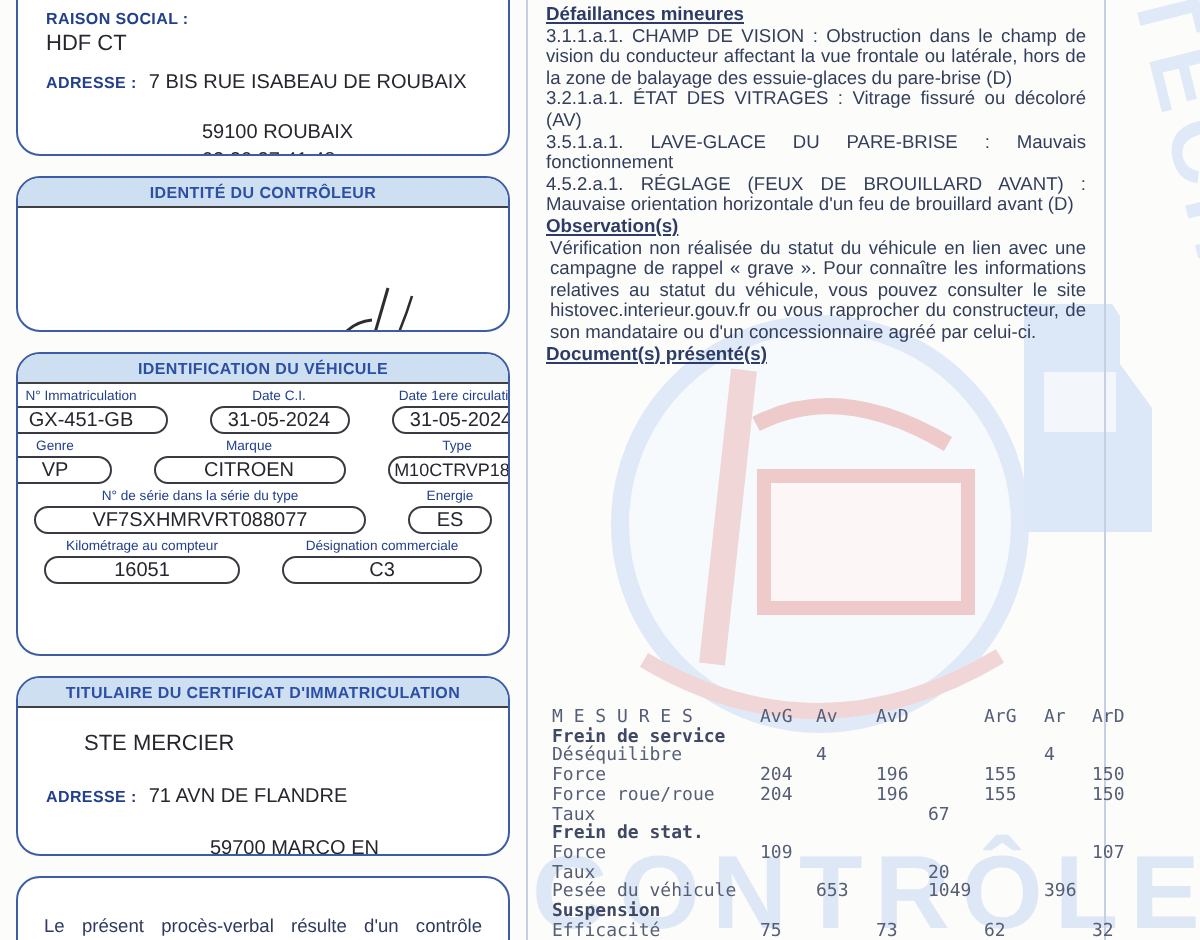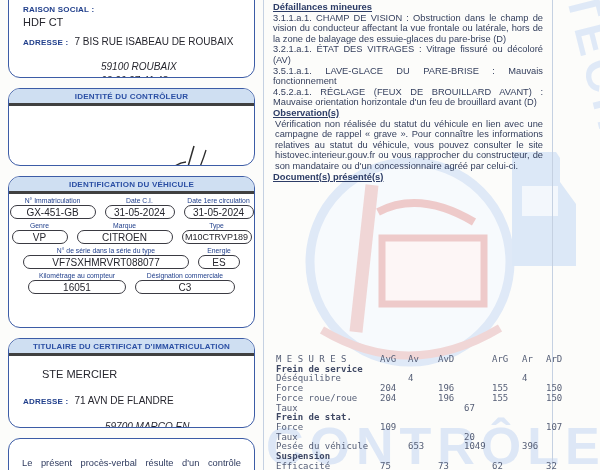--- a/index.html
+++ b/index.html
@@ -11,39 +11,39 @@
   }
   
   .col-left{position:absolute;left:8px;top:-36px;width:247px;}
   .box{
     border:1.6px solid #3c5ca6;border-radius:12px;background:#fff;
     margin-bottom:10px;position:relative;overflow:hidden;box-sizing:border-box;
   }
   .bhead{
     background:#cfdff2;color:#2b4fa4;font-size:8px;font-weight:bold;
     text-align:center;padding:3px 0 2px;letter-spacing:.2px;
-    border-bottom:3px solid #404040;
+    border-bottom:1px solid #404040;
   }
   .lbl-sm{font-size:8px;color:#22408c;font-weight:bold;letter-spacing:.2px;}
   .val-lg{font-size:11px;color:#26262e;}
   .val-md{font-size:10px;color:#26262e;}
   .box1{height:114px;padding:40px 14px 6px 14px;}
   .box1 .val-lg{margin:2px 0 3px;}
   .addr-row{margin-top:1px;}
   .addr-row .lbl-sm{margin-right:6px;margin-top:20px;}
-  .indent{margin-left:78px;margin-top:3px;font-style:italic;}
+  .indent{margin-left:78px;margin-top:3px;}
   .box2{height:78px;}
   .box2-body{padding:16px 14px 20px;position:relative;margin-top:44px;}
   .agr-row{margin-top:6px;}
   .agr-row .lbl-sm{margin-right:8px;}
   .agr-val{font-size:10.5px;color:#26262e;}
   .sig-row{margin-top:8px;}
   .sig-svg{position:absolute;right:26px;top:-6px;}
   .box3{height:152px;}
-  .frow{display:flex;justify-content:center;gap:9px;margin-top:3px;}
+  .frow{display:flex;justify-content:center;gap:21px;margin-top:3px;}
   .field{text-align:center;}
   .flabel{font-size:6.8px;color:#22408c;white-space:nowrap;margin-bottom:1px;}
   .fbox{
     border:1.1px solid #3a3a42;border-radius:7px;font-size:10px;color:#26262e;
     padding:1px 3px;height:14px;display:flex;align-items:center;justify-content:center;
     box-sizing:border-box;white-space:nowrap;
   }
   .box4{height:90px;padding:0;}
   .box4-body{padding:8px 14px;}
   .box4 .val-lg{margin-top:4px;margin-left:19px;}

